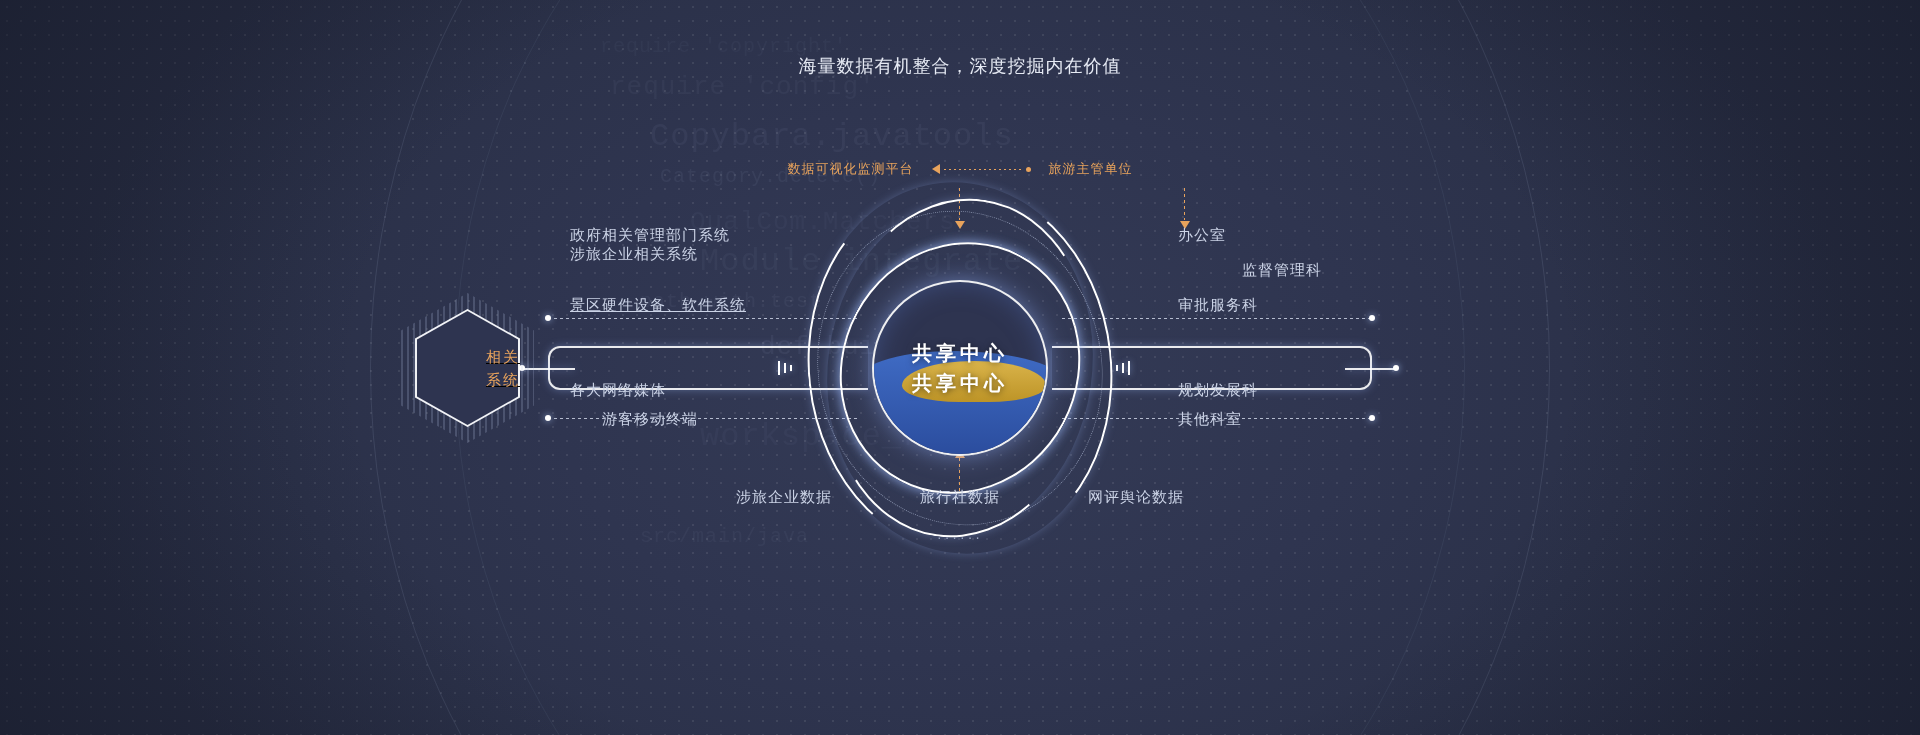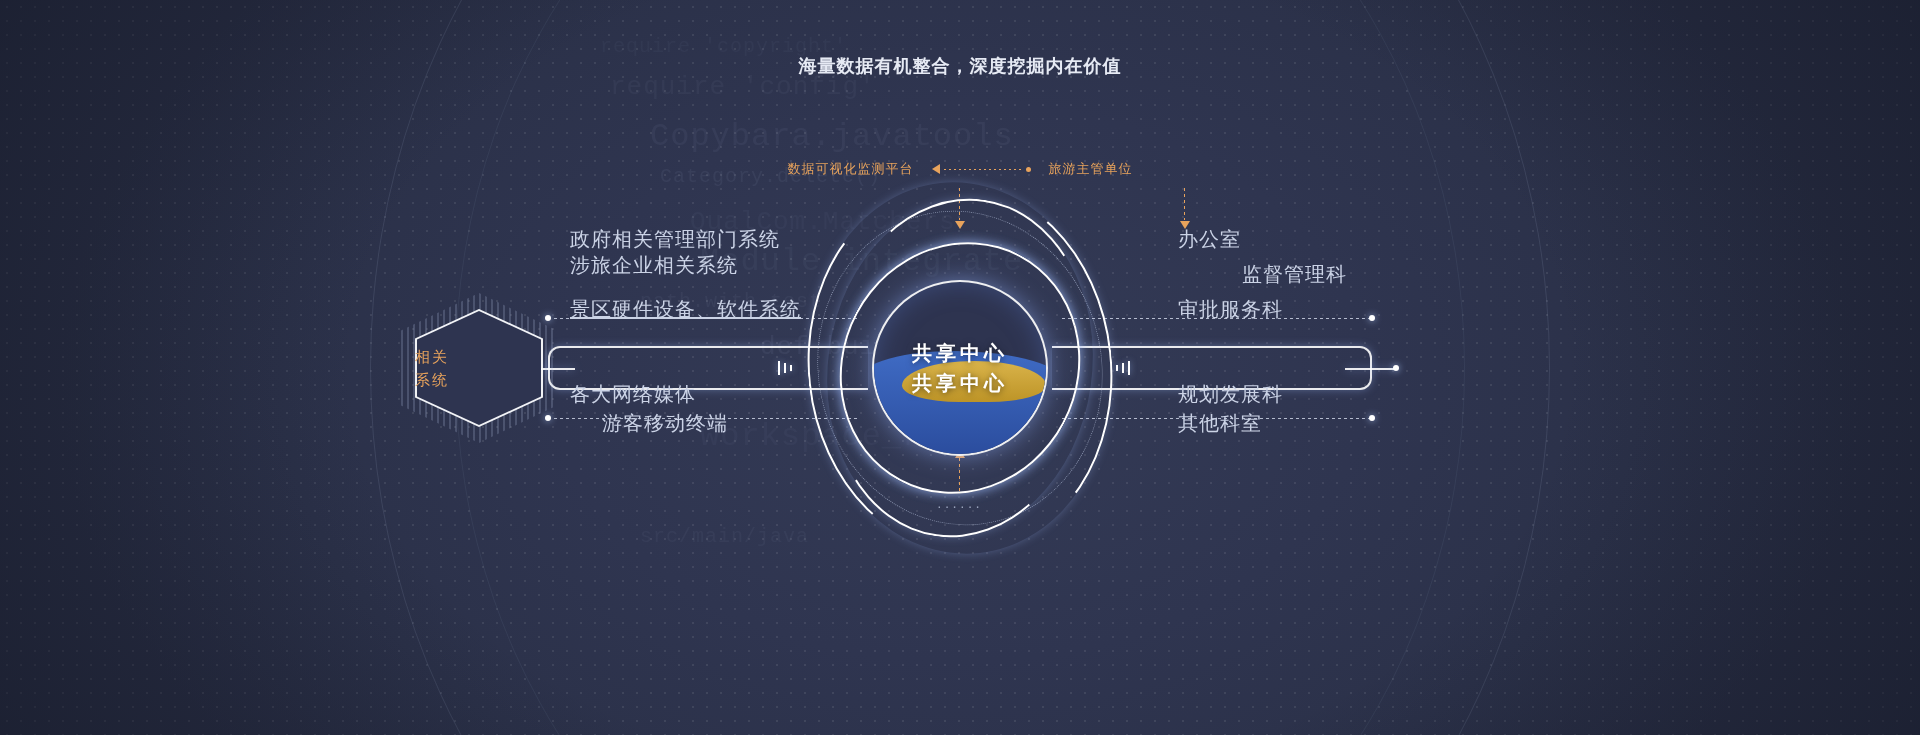--- a/index.html
+++ b/index.html
@@ -46,21 +46,21 @@
     border-color:rgba(170,185,215,.08);
   }
 
   
   .header{ position:absolute; left:0; right:0; top:34px; text-align:center; z-index:8; }
   .title{
     font-size:30px; font-weight:bold; color:#ffffff; letter-spacing:2px;
     text-shadow:0 0 18px rgba(160,185,255,.35);
   }
   .subtitle{
-    margin-top:20px; font-size:18px; color:#e6eaf4; letter-spacing:1px; font-weight:bold;
+    margin-top:20px; font-size:18px; color:#e6eaf4; letter-spacing:1px; font-weight:normal;
   }
 
   
   .stage{ position:absolute; inset:0; z-index:6; }
 
   
   .top-row{
     position:absolute; top:160px; left:0; right:0;
     display:flex; justify-content:center; align-items:center; gap:14px;
   }
@@ -170,22 +170,22 @@
   .dotline{
     position:absolute; height:1px;
     background-image:linear-gradient(to right,rgba(225,232,248,.75) 50%, rgba(0,0,0,0) 0%);
     background-size:6px 1px; background-repeat:repeat-x;
   }
   .enddot{ position:absolute; width:6px;height:6px;border-radius:50%;background:#fff;
            box-shadow:0 0 7px rgba(180,205,255,.8); }
 
   
   .hex{
-    position:absolute; width:128px; height:118px;
-    display:flex; flex-direction:column; justify-content:center; align-items:flex-start;
+    position:absolute; width:105px; height:118px;
+    display:flex; flex-direction:column; justify-content:center; align-items:flex-end;text-decoration:underline;
   }
   .hex .shape{
     position:absolute; inset:0;
     clip-path:polygon(50% 0%,100% 25%,100% 75%,50% 100%,0% 75%,0% 25%);
     background:rgba(255,255,255,.92);
     filter:drop-shadow(0 0 10px rgba(160,190,255,.5));
   }
   .hex .inner{
     position:absolute; left:2px; top:2px; right:2px; bottom:2px;
     clip-path:polygon(50% 0%,100% 25%,100% 75%,50% 100%,0% 75%,0% 25%);
@@ -198,21 +198,21 @@
       repeating-linear-gradient(90deg, rgba(190,205,235,.38) 0 2px, rgba(0,0,0,0) 2px 6px);
     -webkit-mask:linear-gradient(#000 0 0) content-box, linear-gradient(#000 0 0);
     opacity:.55;
   }
   .hex .txt{
     position:relative; z-index:3; color:#e8a35c; font-size:15px; line-height:1.55;
     letter-spacing:2px; text-align:center;
   }
 
   
-  .slabel{ position:absolute; color:#cbd3e6; font-size:20px; letter-spacing:1px; white-space:nowrap; }
+  .slabel{ position:absolute; color:#cbd3e6; font-size:15px; letter-spacing:1px; white-space:nowrap; }
 
   
   .bottom{
     position:absolute; left:0; right:0; top:488px; display:flex; justify-content:center;
   }
   .bgrid{ display:flex; flex-direction:column; align-items:center; }
   .brow{ display:flex; gap:34px; margin-bottom:12px; }
   .bcell{ width:142px; text-align:center; color:#cbd3e6; font-size:15px; letter-spacing:1px; }
   .bellipsis{ color:#9aa4bd; font-size:14px; letter-spacing:3px; margin-top:10px; }
 </style>
@@ -310,30 +310,35 @@
     <div class="shape"></div>
     <div class="inner"></div>
     <div class="txt">
       <div>相关</div>
       <div>系统</div>
     </div>
   </div>
 
 
   <div class="slabel" style="left:570px; top:226px;">政府相关管理部门系统</div>
-  <div class="slabel" style="left:570px; top:252px;">涉旅企业相关系统</div>
+  <div class="slabel" style="left:570px; top:245px;">涉旅企业相关系统</div>
   <div class="slabel" style="left:570px; top:296px;text-decoration:underline;">景区硬件设备、软件系统</div>
   <div class="slabel" style="left:570px; top:381px;">各大网络媒体</div>
   <div class="slabel" style="left:602px; top:410px;">游客移动终端</div>
 
   <div class="slabel" style="left:1178px; top:226px;">办公室</div>
   <div class="slabel" style="left:1242px; top:261px;">监督管理科</div>
   <div class="slabel" style="left:1178px; top:296px;">审批服务科</div>
   <div class="slabel" style="left:1178px; top:381px;">规划发展科</div>
   <div class="slabel" style="left:1178px; top:410px;">其他科室</div>
 
   <div class="bottom">
     <div class="bgrid">
+      <div class="brow">
+        <div class="bcell">涉旅企业数据</div>
+        <div class="bcell">旅行社数据</div>
+        <div class="bcell">网评舆论数据</div>
+      </div>
       <div class="bellipsis">······</div>
     </div>
   </div>
 
 </div>
 
 </body></html>

